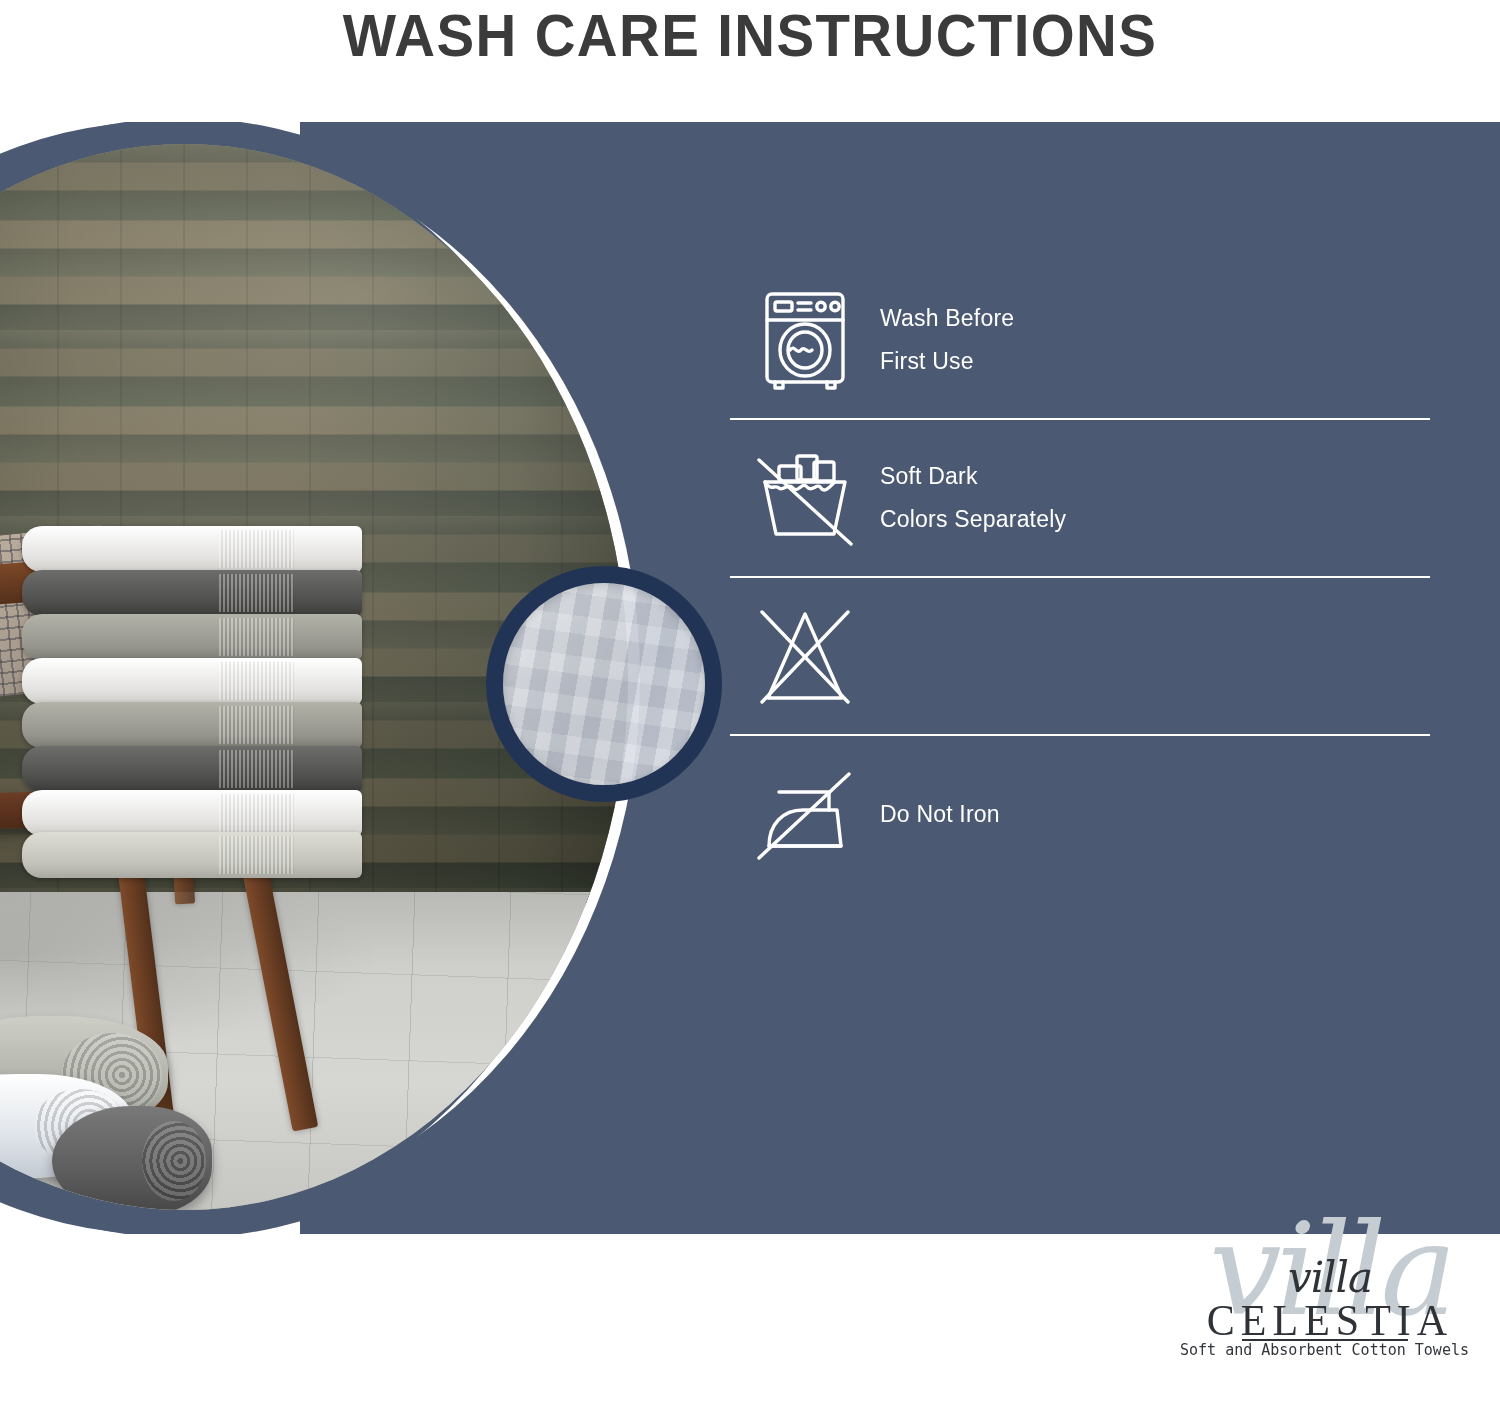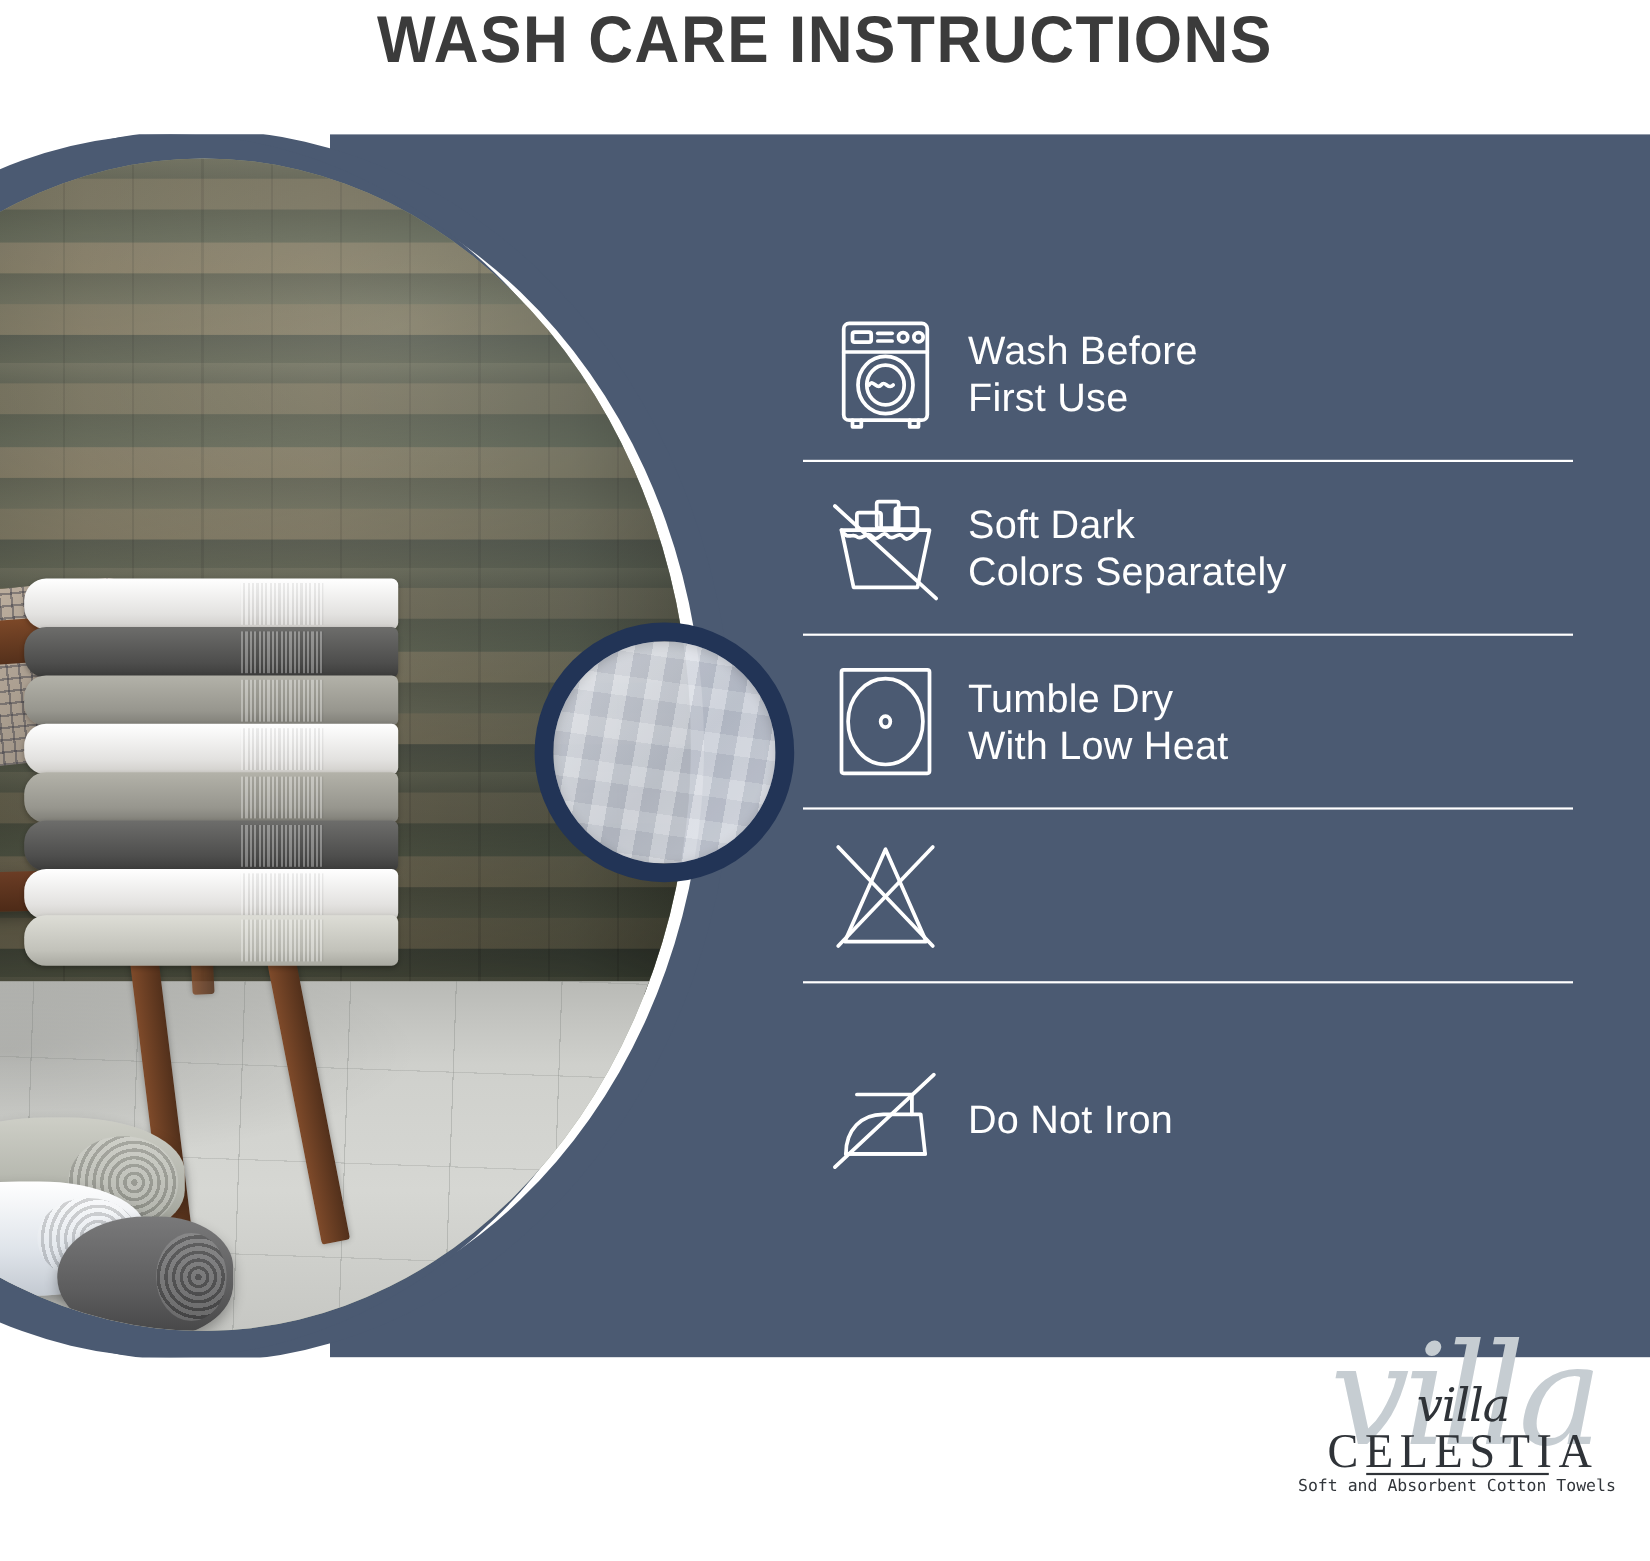--- a/index.html
+++ b/index.html
@@ -202,29 +202,29 @@
   
   .list{
     position:absolute;left:730px;top:140px;width:700px;
   }
   .row{
     display:flex;align-items:center;
     min-height:148px;
     border-bottom:2px solid #ffffff;
     padding:4px 0;
   }
-  .row:last-child{border-bottom:none;margin-top:45px;}
+  .row:last-child{border-bottom:none;}
   .row .ico{
     width:150px;min-width:150px;
     display:flex;align-items:center;justify-content:center;
     color:#ffffff;
   }
   .row .txt{
     color:#ffffff;
-    font-size:36px;
+    font-size:23px;
     line-height:43px;
     letter-spacing:.2px;
     white-space:pre-line;
     font-weight:400;
   }
 
   
   .logo{
     position:absolute;left:1180px;top:1208px;width:300px;height:155px;
   }
@@ -376,31 +376,20 @@
           <rect x="44" y="8" width="20" height="24" rx="2"></rect>
           <rect x="61" y="14" width="20" height="19" rx="2"></rect>
           <line x1="6" y1="12" x2="98" y2="96"></line>
         </svg>
       </div>
       <div class="txt">Soft Dark
 Colors Separately</div>
     </div>
 
 
-    <div class="row">
-      <div class="ico">
-        <svg width="96" height="106" viewBox="0 0 96 106" fill="none" stroke="#ffffff" stroke-width="3.4" stroke-linejoin="round" stroke-linecap="round">
-          <rect x="8" y="6" width="80" height="94" rx="2"></rect>
-          <ellipse cx="48" cy="53" rx="34" ry="39"></ellipse>
-          <ellipse cx="48" cy="53" rx="4.4" ry="5"></ellipse>
-        </svg>
-      </div>
-      <div class="txt">Tumble Dry
-With Low Heat</div>
-    </div>
 
     <div class="row">
       <div class="ico">
         <svg width="98" height="104" viewBox="0 0 98 104" fill="none" stroke="#ffffff" stroke-width="3.4" stroke-linejoin="round" stroke-linecap="round">
           <path d="M49 10 12 94h74z"></path>
           <line x1="6" y1="8" x2="92" y2="98"></line>
           <line x1="92" y1="8" x2="6" y2="98"></line>
         </svg>
       </div>
     </div>

